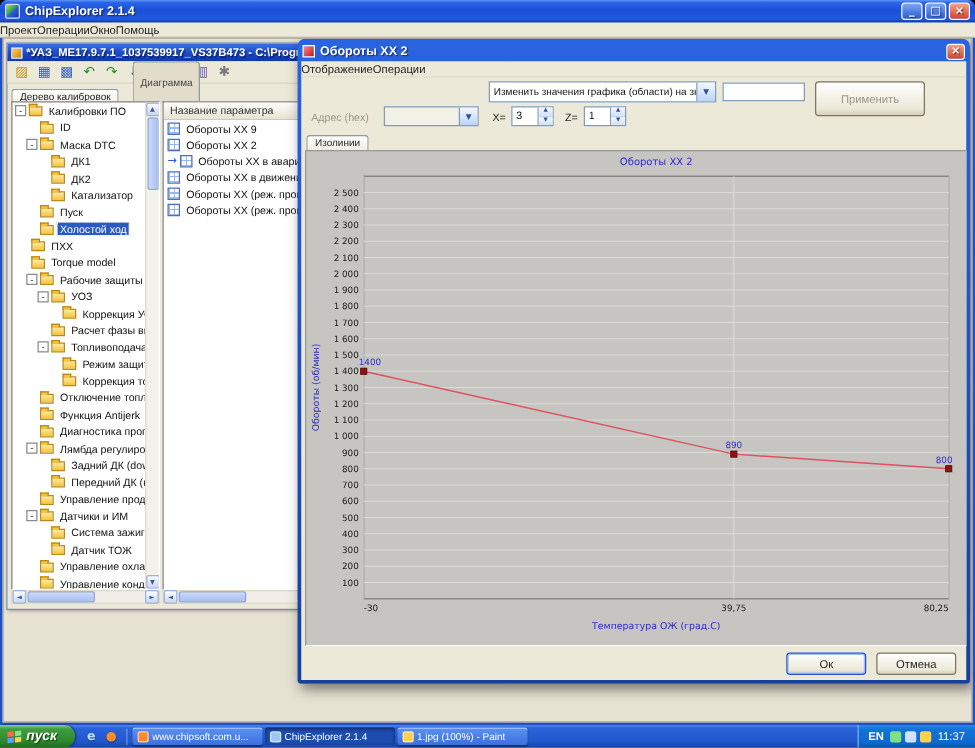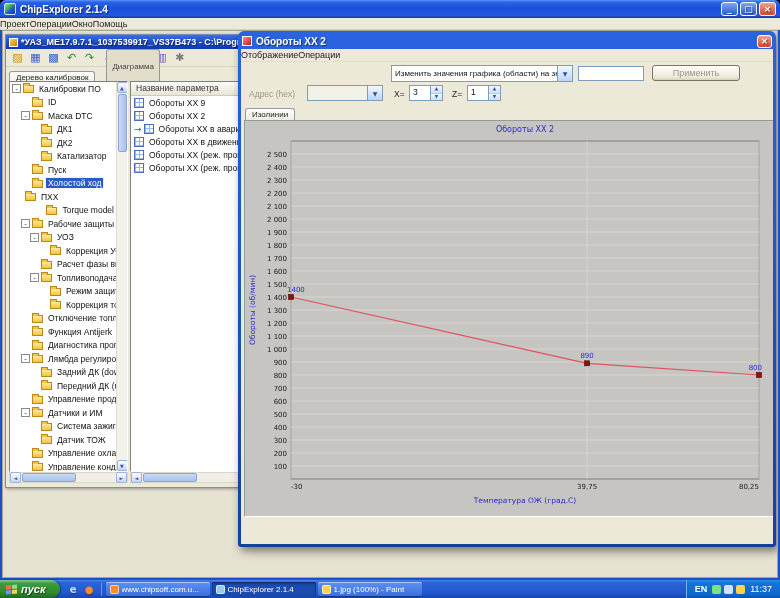--- a/index.html
+++ b/index.html
@@ -73,21 +73,21 @@
   .combo{position:absolute;background:#fff;border:1px solid #7f9db9;display:flex;align-items:center;overflow:hidden}
   .combo-text{flex:1;font-size:8px;padding:0 3px;white-space:nowrap;overflow:hidden;color:#111}
   .combo-btn{width:15px;align-self:stretch;flex:none;display:flex;align-items:center;justify-content:center;font-size:6px;color:#2a4fa0;
     background:linear-gradient(#f4f8fe,#bcd4f6);border-left:1px solid #7f9db9;font-family:"DejaVu Sans",sans-serif}
   .action-combo{left:150px;top:3px;width:182px;height:17px}
   .addr-combo{left:66px;top:23px;width:76px;height:16px;background:#f2f1e8}
   .addr-combo .combo-text{color:#9a968a}
   .value-input{position:absolute;left:337px;top:4px;width:66px;height:15px;border:1px solid #7f9db9;font-size:9px;padding:0 3px;font-family:inherit}
   .xp-btn{border:1px solid #7b7663;border-radius:3px;background:linear-gradient(#fefefe,#ece9d8 80%,#d8d0bf);font-size:9px;color:#222;
     font-family:inherit;display:flex;align-items:center;justify-content:center}
-  .xp-btn.apply{position:absolute;left:411px;top:3px;width:88px;height:16px;color:#9a968a}
+  .xp-btn.apply{position:absolute;left:411px;top:3px;width:88px;height:28px;color:#9a968a}
   .disabled-text{color:#9a968a}
   .addr-label{position:absolute;left:8px;top:27px;font-size:8.5px}
   .spin-label{position:absolute;top:27px;font-size:8.5px;color:#222}
   .spin-label.x{left:153px}
   .spin-label.z{left:211px}
   .spinner{position:absolute;top:23px;width:34px;height:16px;background:#fff;border:1px solid #7f9db9;display:flex}
   .spinner.x{left:168px}
   .spinner.z{left:226px}
   .spin-val{flex:1;font-size:8.5px;padding:1px 3px;color:#111}
   .spin-btns{width:12px;flex:none;display:flex;flex-direction:column;border-left:1px solid #7f9db9}
@@ -209,21 +209,21 @@
               <div class="tree-row sel" style="padding-left: 11px;">
                 <span class="exp-spacer"></span>
                 <span class="folder-icon"></span>
                 <span class="lbl">Холостой ход</span>
               </div>
               <div class="tree-row" style="padding-left: 4px;">
                 <span class="exp-spacer"></span>
                 <span class="folder-icon"></span>
                 <span class="lbl">ПХХ</span>
               </div>
-              <div class="tree-row" style="padding-left: 11px; justify-content: flex-end;">
+              <div class="tree-row" style="padding-left: 4px;">
                 <span class="exp-spacer"></span>
                 <span class="folder-icon"></span>
                 <span class="lbl">Torque model</span>
               </div>
               <div class="tree-row" style="padding-left: 11px;">
                 <span class="exp-box">-</span>
                 <span class="folder-icon"></span>
                 <span class="lbl">Рабочие защиты</span>
               </div>
               <div class="tree-row" style="padding-left: 20px;">
@@ -472,20 +472,24 @@
                 <text x="42" y="171" text-anchor="start" font-size="7" fill="#2b2bd0">1400</text>
                 <rect x="339.58163265306126" y="239.8" width="5" height="5" fill="#8f1010" stroke="#4a0808" stroke-width="0.6"></rect>
                 <text x="342.08163265306126" y="237.3" text-anchor="middle" font-size="7" fill="#2b2bd0">890</text>
                 <rect x="511.5" y="251.5" width="5" height="5" fill="#8f1010" stroke="#4a0808" stroke-width="0.6"></rect>
                 <text x="517" y="249" text-anchor="end" font-size="7" fill="#2b2bd0">800</text>
                 <text x="280" y="11" text-anchor="middle" font-size="8" fill="#2b2bd0">Обороты ХХ 2</text>
                 <text x="280" y="382" text-anchor="middle" font-size="7.5" fill="#2b2bd0">Температура ОЖ (град.С)</text>
                 <text x="10" y="189" text-anchor="middle" font-size="7.5" fill="#2b2bd0" transform="rotate(-90 10 189)">Обороты (об/мин)</text>
               </svg>
           </div>
+          <div class="dlg-buttons">
+            <button class="xp-btn default">Ок</button>
+            <button class="xp-btn">Отмена</button>
+          </div>
         </div>
       </div>
 
     </div>
   </div>
 
   <div class="taskbar">
     <div class="start-btn">
       <span class="flag">
           <i></i>

